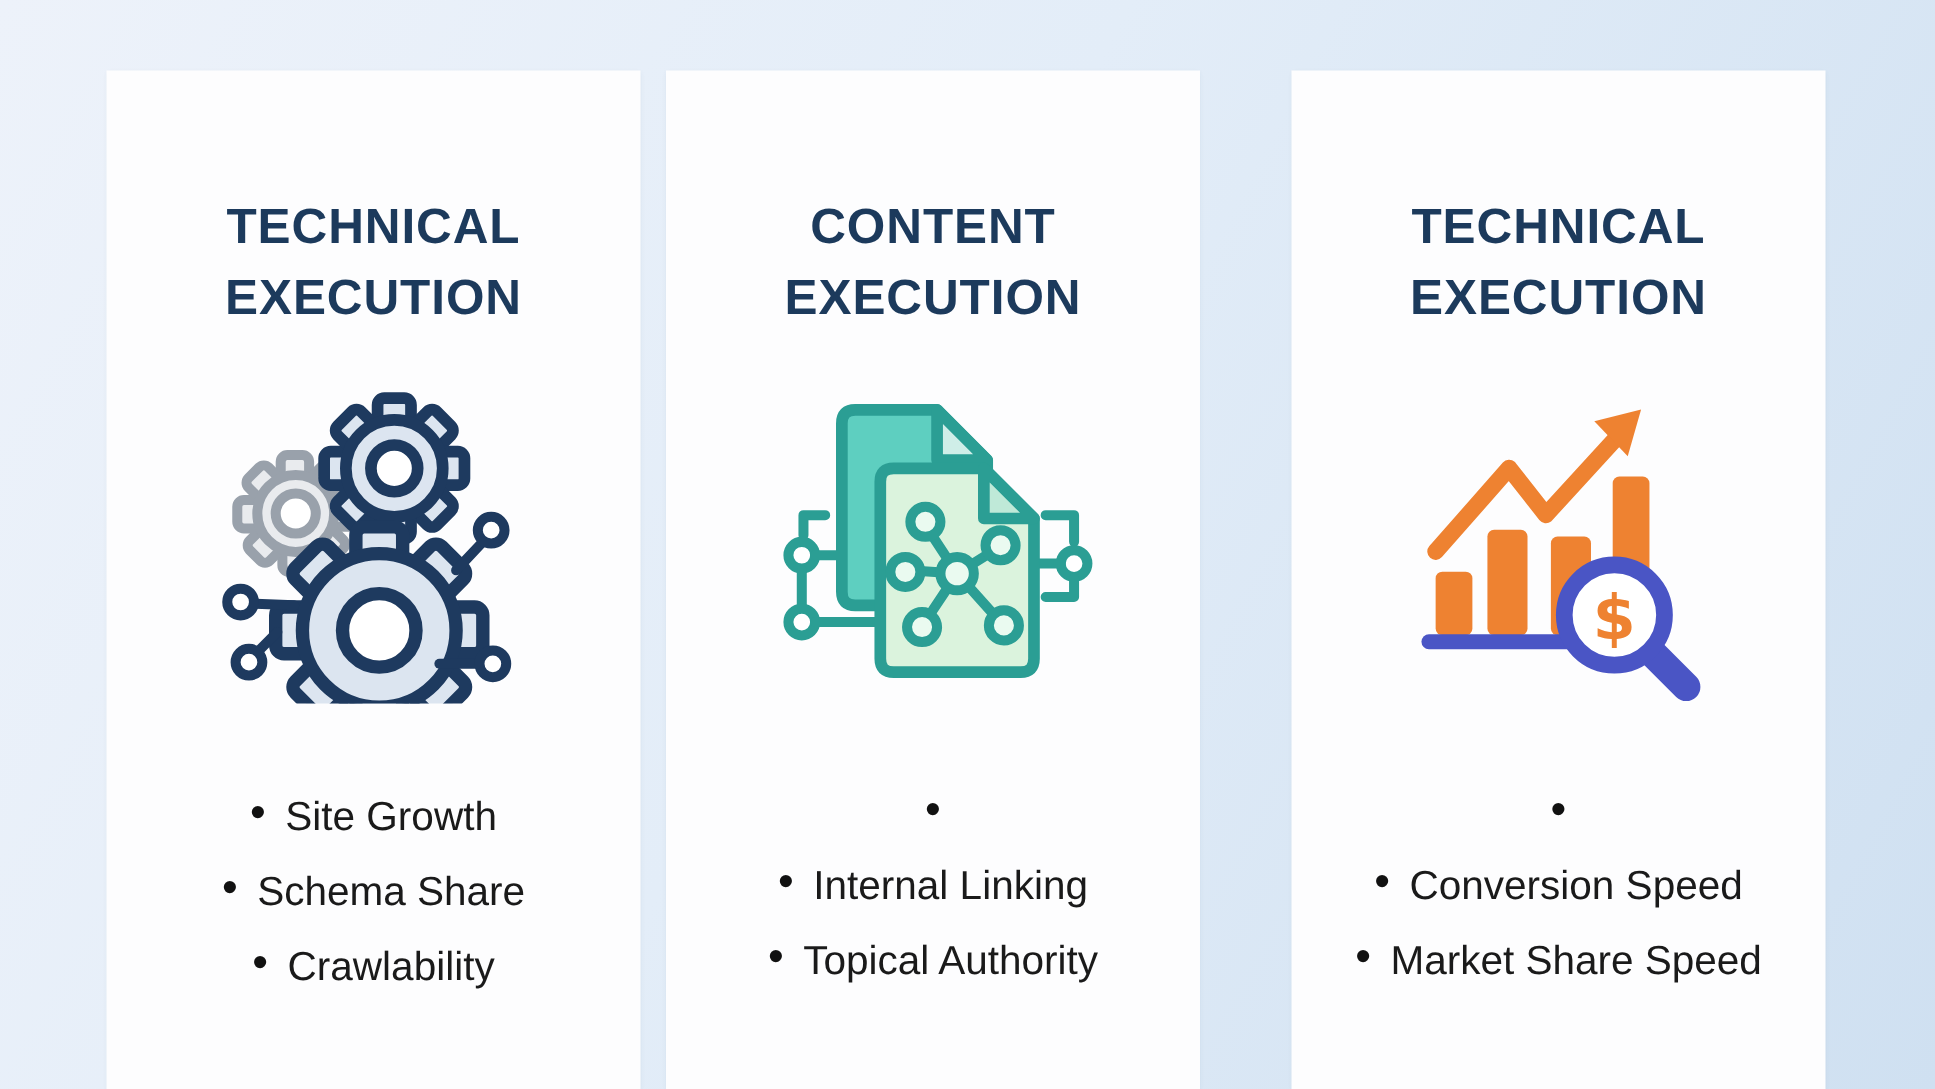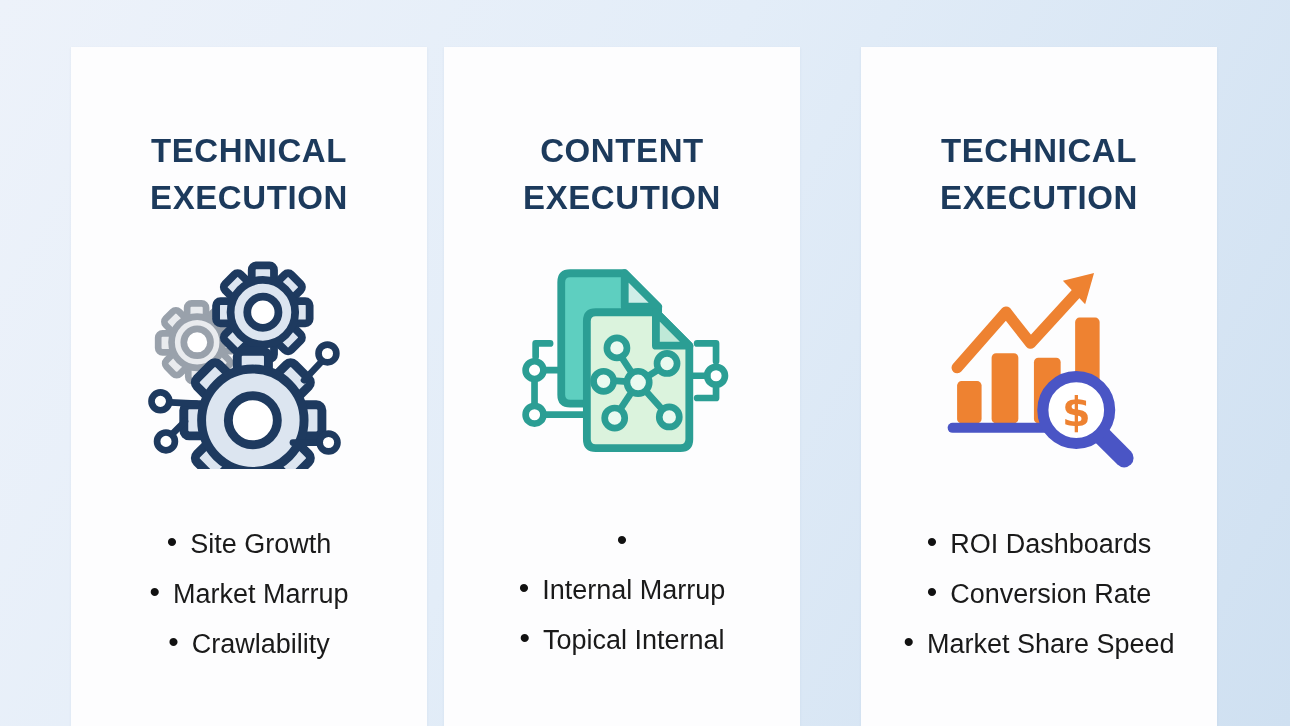--- a/index.html
+++ b/index.html
@@ -156,21 +156,21 @@
         </g>
       </svg>
     </div>
     <ul class="items">
       <li>
         <span class="dot">•</span>
         <span>Site Growth</span>
       </li>
       <li>
         <span class="dot">•</span>
-        <span>Market Marrup</span>
+        <span>Schema Share</span>
       </li>
       <li>
         <span class="dot">•</span>
         <span>Crawlability</span>
       </li>
     </ul>
   </section>
 
   <section class="card card-2">
     <h2 class="title">
@@ -222,25 +222,25 @@
           </g>
         </g>
       </svg>
     </div>
     <ul class="items">
       <li>
         <span class="dot">•</span>
       </li>
       <li>
         <span class="dot">•</span>
-        <span>Internal Marrup</span>
-      </li>
-      <li>
-        <span class="dot">•</span>
-        <span>Topical Internal</span>
+        <span>Internal Linking</span>
+      </li>
+      <li>
+        <span class="dot">•</span>
+        <span>Topical Authority</span>
       </li>
     </ul>
   </section>
 
   <section class="card card-3">
     <h2 class="title">
       <span>TECHNICAL</span>
       <span>EXECUTION</span>
     </h2>
     <div class="icon-wrap">
@@ -263,25 +263,24 @@
         <g>
           <line x1="167" y1="174" x2="186" y2="193" stroke="#4a55c5" stroke-width="17" stroke-linecap="round"></line>
           <circle cx="143" cy="150" r="30" fill="#ffffff" stroke="#4a55c5" stroke-width="10"></circle>
           <text x="143" y="152" text-anchor="middle" dominant-baseline="central" font-family="DejaVu Sans, sans-serif" font-size="37" font-weight="bold" fill="#ee8231">$</text>
         </g>
       </svg>
     </div>
     <ul class="items">
       <li>
         <span class="dot">•</span>
-        <span>ROI Dashboards</span>
-      </li>
-      <li>
-        <span class="dot">•</span>
-        <span>Conversion Rate</span>
+      </li>
+      <li>
+        <span class="dot">•</span>
+        <span>Conversion Speed</span>
       </li>
       <li>
         <span class="dot">•</span>
         <span>Market Share Speed</span>
       </li>
     </ul>
   </section>
 
 </div>
 

